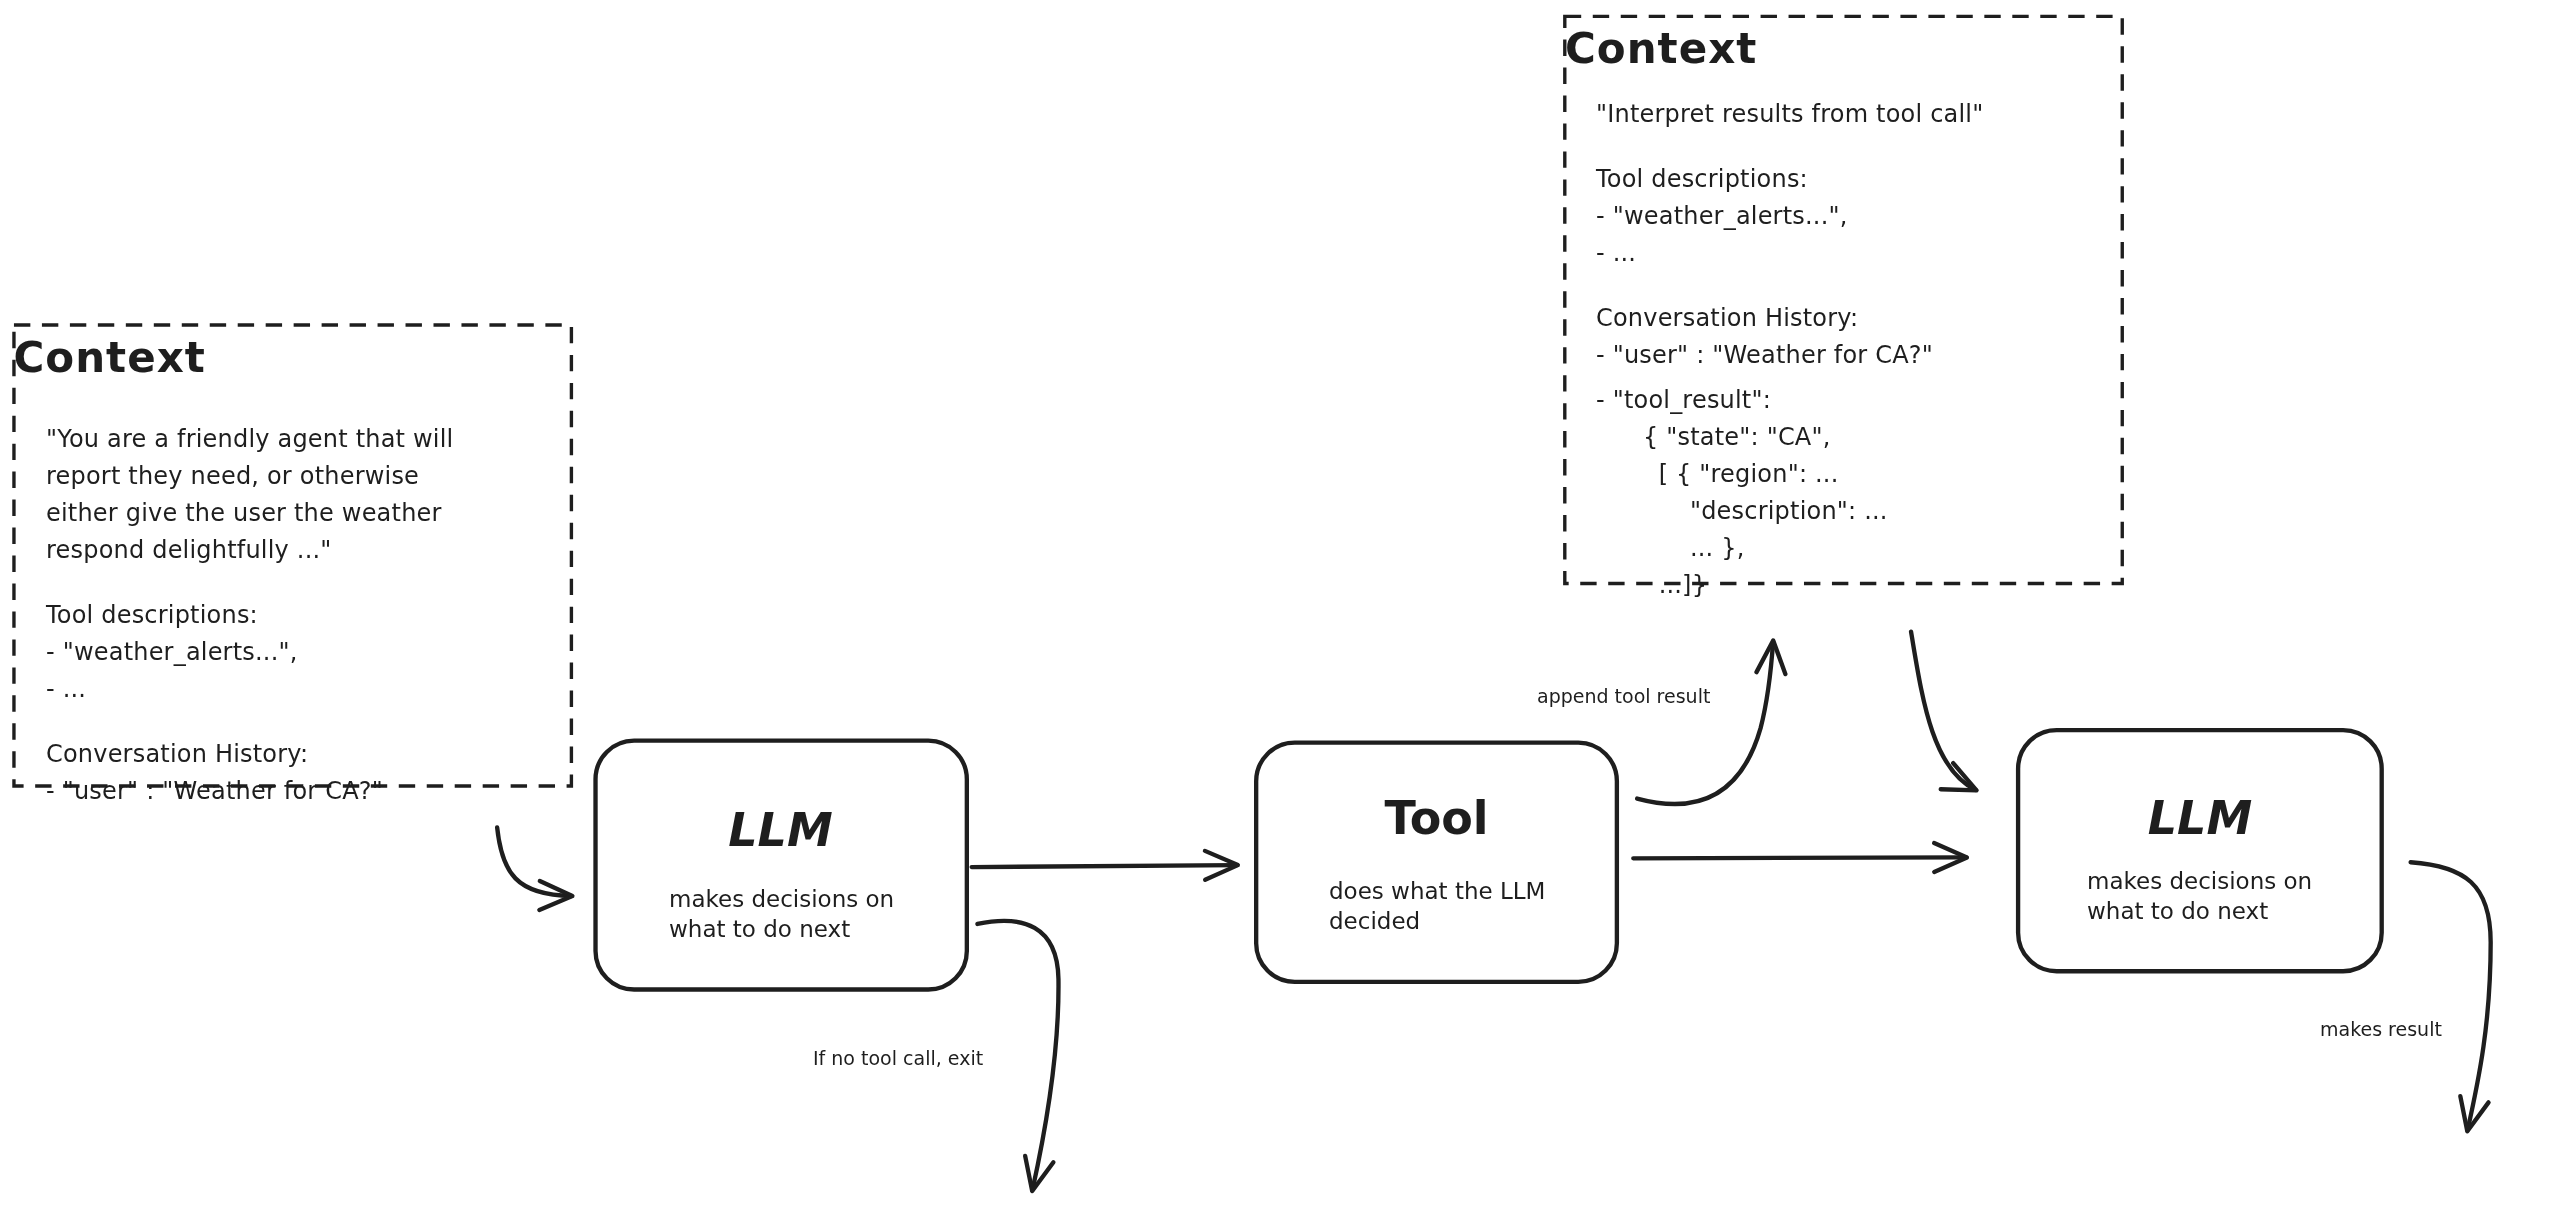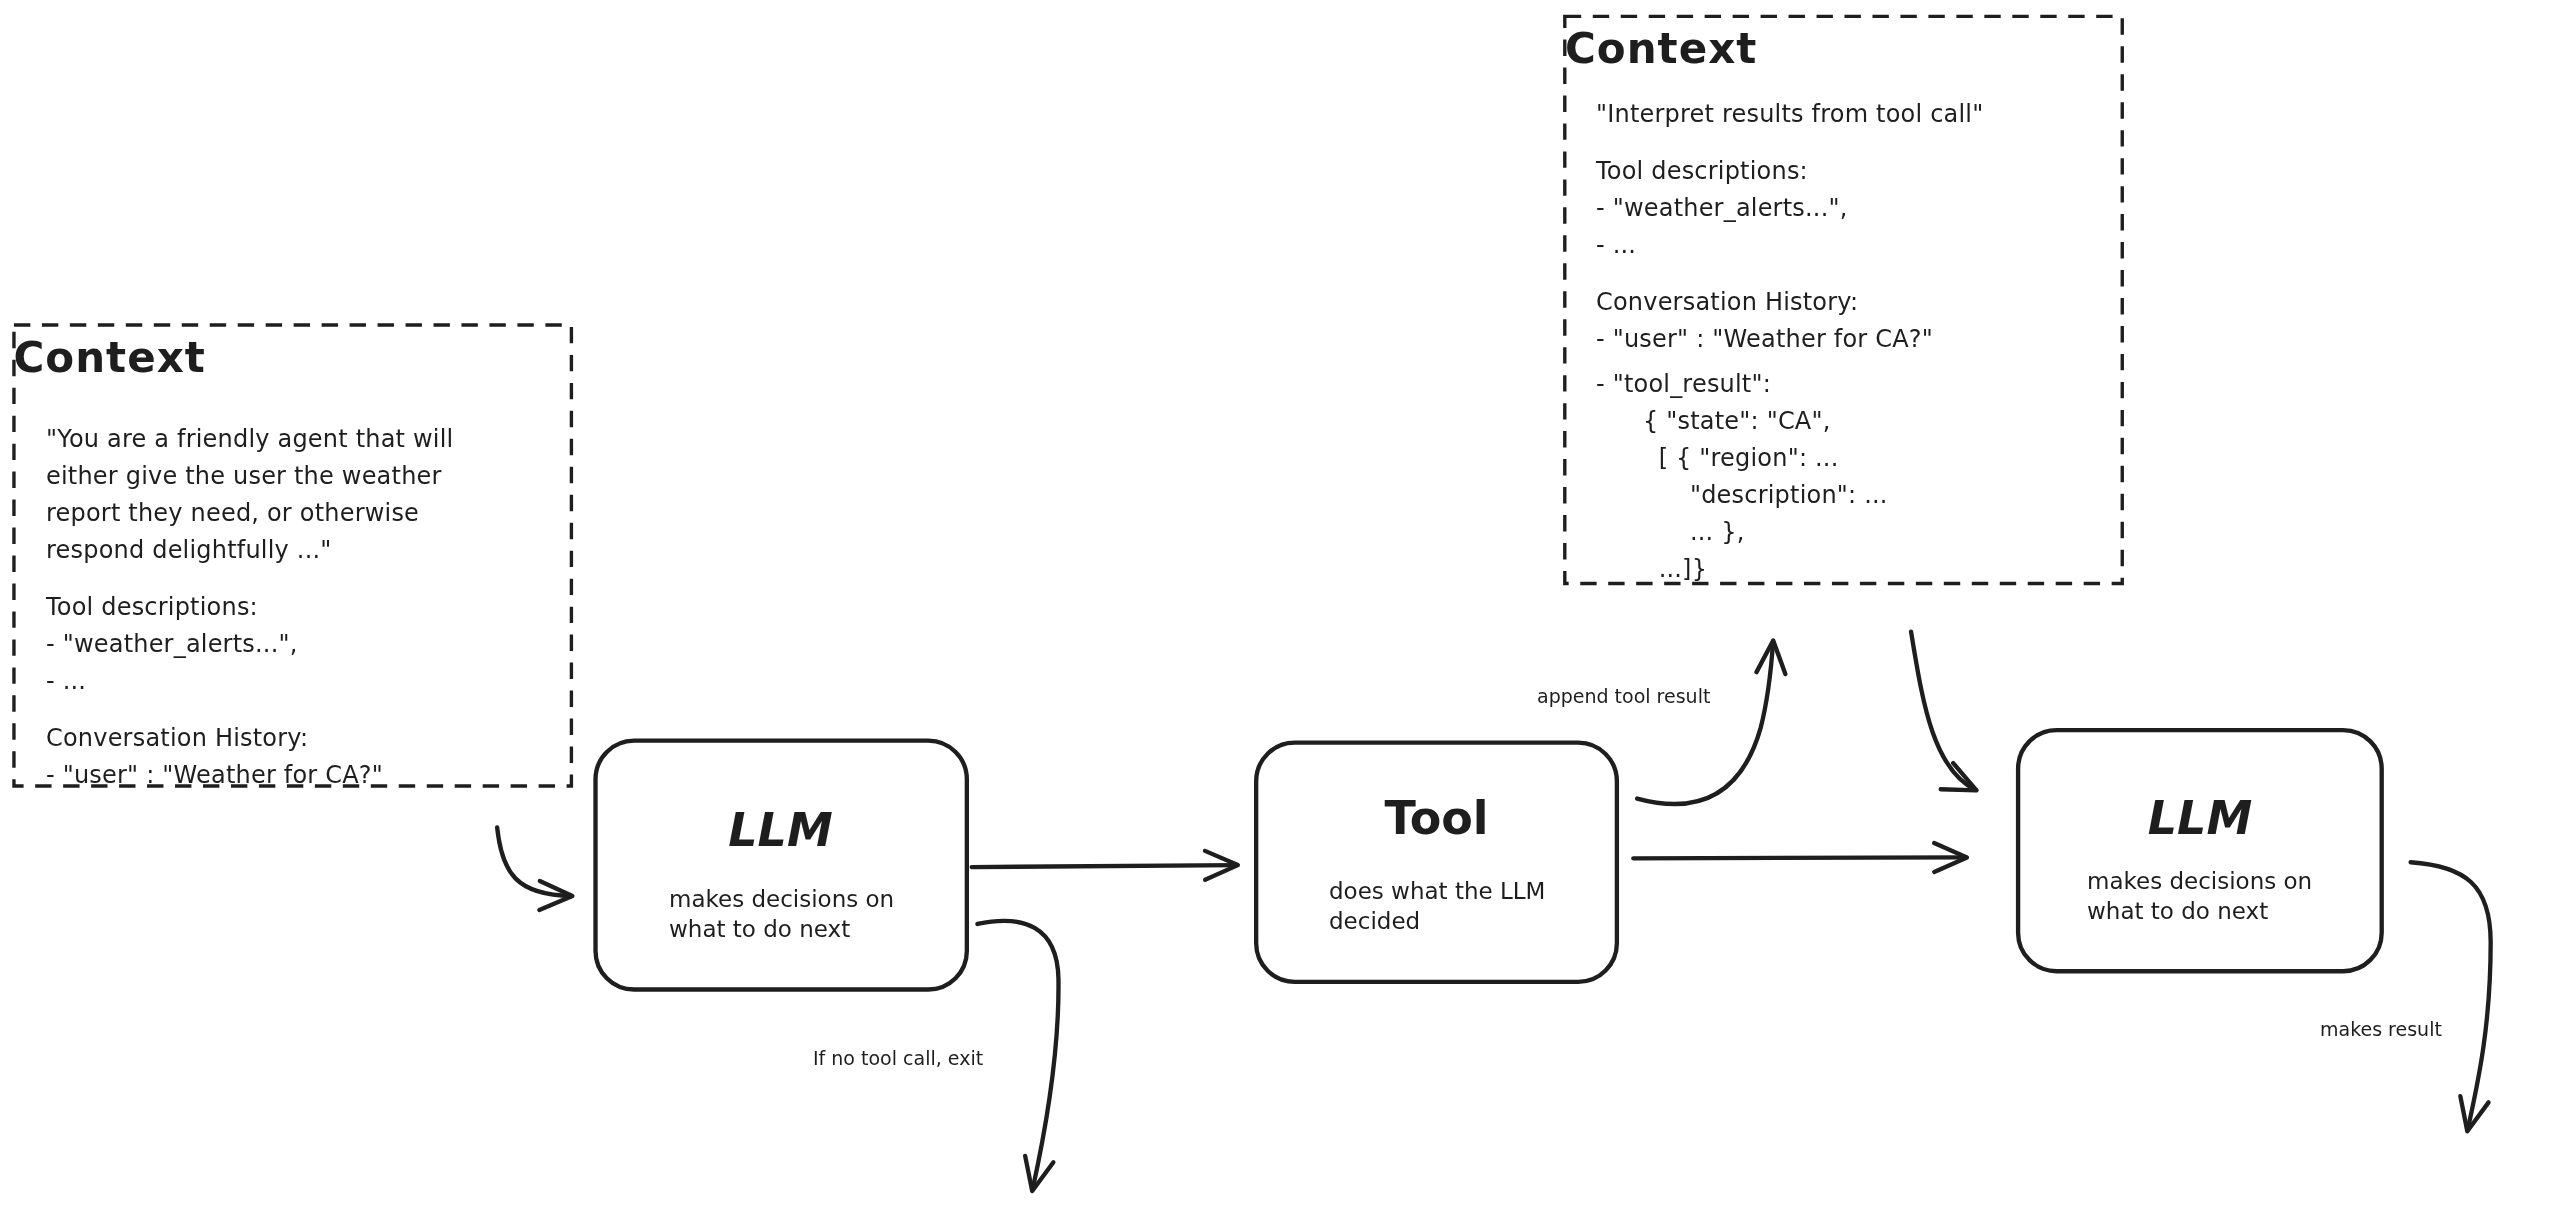--- a/index.html
+++ b/index.html
@@ -6,21 +6,21 @@
   .canvas {
     position:relative; width:2576px; height:1221px; overflow:hidden;
     background:#ffffff; color:#1e1e1e;
     font-family:"DejaVu Sans", sans-serif;
   }
   svg.layer { position:absolute; left:0; top:0; width:2576px; height:1221px; }
   .abs { position:absolute; }
   .ctx-title { font-size:42px; font-weight:bold; text-align:left; letter-spacing:1px; }
   .ctx-body  { font-size:24px; line-height:37px; letter-spacing:0.2px; }
   .line      { white-space:pre; }
-  .gap       { margin-top:20px; }
+  .gap       { margin-top:28px; }
   .gap-sm    { margin-top:7.7px; }
   .node-title{ font-size:46px; font-weight:bold; text-align:center; }
   .italic    { font-style:italic; }
   .node-sub  { font-size:23px; line-height:30px; white-space:pre-line; }
   .edge-label{ font-size:19px; white-space:nowrap; }
 </style>
 </head>
 <body>
 
 <div class="canvas">
@@ -44,22 +44,22 @@
     <path d="M 1697 828 C 1760 845, 1805 825, 1825 755 C 1833 724, 1836 694, 1838 665" fill="none" stroke="#1e1e1e" stroke-width="4.5" stroke-linecap="round" marker-end="url(#ah)"></path>
     <path d="M 1981 655 C 1992 720, 2002 797, 2048 819" fill="none" stroke="#1e1e1e" stroke-width="4.5" stroke-linecap="round" marker-end="url(#ah)"></path>
     <path d="M 1693 890 L 2038 889" fill="none" stroke="#1e1e1e" stroke-width="4.5" stroke-linecap="round" marker-end="url(#ah)"></path>
     <path d="M 2499 894 C 2555 898, 2582 917, 2582 977 C 2582 1060, 2570 1118, 2558 1172" fill="none" stroke="#1e1e1e" stroke-width="4.5" stroke-linecap="round" marker-end="url(#ah)"></path>
     <path d="M 1013 958 C 1060 948, 1096 960, 1097 1015 C 1098 1090, 1083 1175, 1070 1234" fill="none" stroke="#1e1e1e" stroke-width="4.5" stroke-linecap="round" marker-end="url(#ah)"></path>
   </svg>
 
   <div class="abs ctx-title" style="left:13.5px; top:333px; width:558px;">Context</div>
   <div class="abs ctx-body" style="left:46px; top:421px; width:511px;">
     <div class="line">"You are a friendly agent that will</div>
+    <div class="line">report they need, or otherwise</div>
     <div class="line">either give the user the weather</div>
-    <div class="line">report they need, or otherwise</div>
     <div class="line">respond delightfully ..."</div>
     <div class="line gap">Tool descriptions:</div>
     <div class="line">- "weather_alerts...",</div>
     <div class="line">- ...</div>
     <div class="line gap">Conversation History:</div>
     <div class="line">- "user" : "Weather for CA?"</div>
   </div>
 
   <div class="abs ctx-title" style="left:1565px; top:24px; width:558px;">Context</div>
   <div class="abs ctx-body" style="left:1596px; top:96px; width:511px;">

